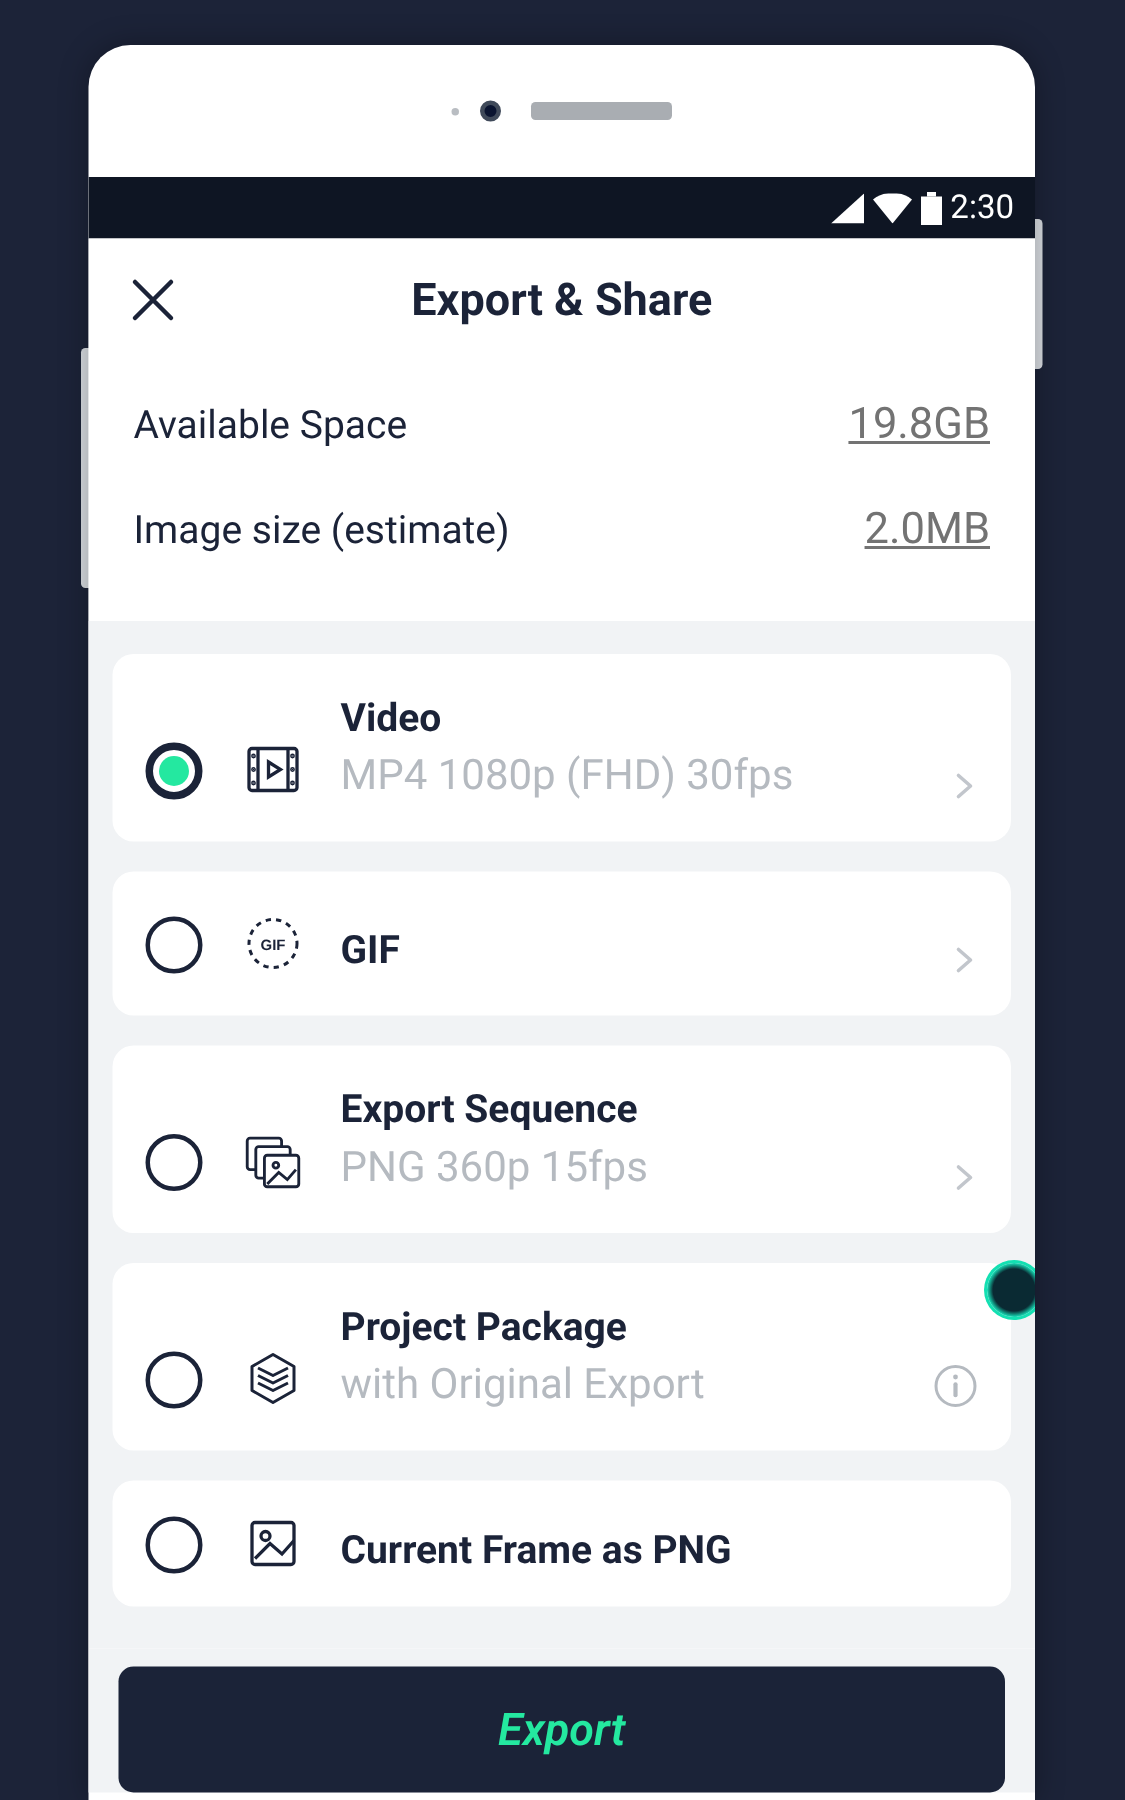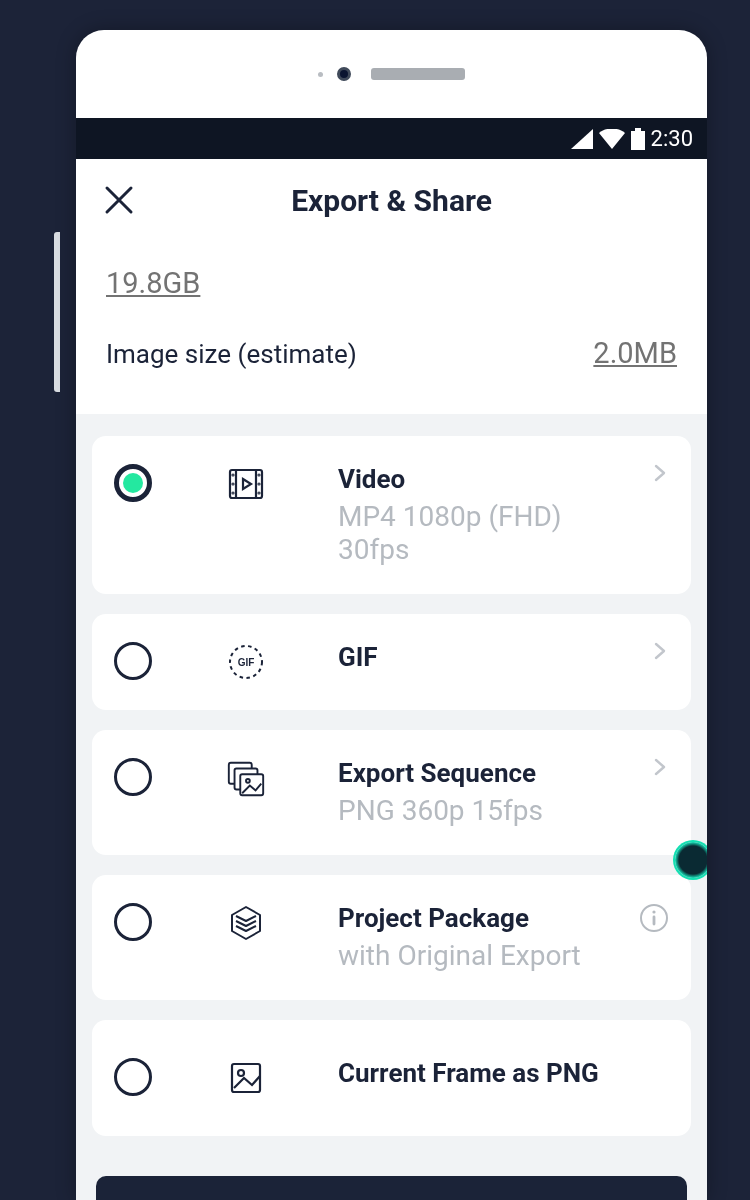--- a/index.html
+++ b/index.html
@@ -6,21 +6,21 @@
   body {
     background: #1c2338;
     font-family: -apple-system, BlinkMacSystemFont, "Segoe UI", Roboto, Arial, sans-serif;
     width: 750px;
     height: 1200px;
     overflow: hidden;
     position: relative;
   }
   .device-frame {
     position: absolute;
-    left: 76px;
+    left: 59px;
     top: 30px;
     width: 631px;
     height: 1170px;
     background: #ffffff;
     border-radius: 28px 28px 0 0;
     overflow: hidden;
     box-shadow: 0 0 20px rgba(0,0,0,.3);
   }
   .side-button {
     position: absolute;
@@ -85,25 +85,24 @@
   .options {
     background: #f1f3f5;
     padding: 22px 16px 8px 16px;
   }
   .opt {
     background: #fff;
     border-radius: 14px;
     margin-bottom: 20px;
     padding: 28px 22px;
     display: flex;
-    align-items: flex-start;
+    align-items: flex-end;
     position: relative;
-    gap: 47px;
-  }
-  .opt.last { min-height: 60px; padding: 38px 22px; }
+  }
+  .opt.last { min-height: 60px; padding: 22px 22px; }
 
   .radio {
     width: 38px; height: 38px; border-radius: 50%;
     border: 3px solid #1b2338;
     display: flex; align-items: center; justify-content: center;
     flex-shrink: 0;
   }
   .radio.selected { border-width: 5px; }
   .radio .inner { width: 20px; height: 20px; border-radius: 50%; background: #24e8a0; }
 
@@ -134,20 +133,21 @@
     width: 100%;
     height: 84px;
     background: #1b2338;
     color: #24e8a0;
     font-size: 30px;
     font-weight: 600;
     border-radius: 10px;
     display: flex;
     align-items: center;
     justify-content: center;
+    font-style: italic;
   }
 </style>
 </head>
 <body>
 
 <div class="side-button sb-left"></div>
 <div class="side-button sb-right"></div>
 
 <div class="device-frame">
 
@@ -182,20 +182,21 @@
       <span class="close-x">
         <svg width="34" height="34" viewBox="0 0 34 34">
             <path d="M5 5 L29 29 M29 5 L5 29" stroke="#1b2338" stroke-width="3" stroke-linecap="round"></path>
           </svg>
       </span>
       <div class="title">Export &amp; Share</div>
     </div>
 
     <div class="info-block">
       <div class="info-row">
+        <span class="info-label">Available Space</span>
         <span class="info-value">19.8GB</span>
       </div>
       <div class="info-row">
         <span class="info-label">Image size (estimate)</span>
         <span class="info-value">2.0MB</span>
       </div>
     </div>
 
     <div class="options">
 

